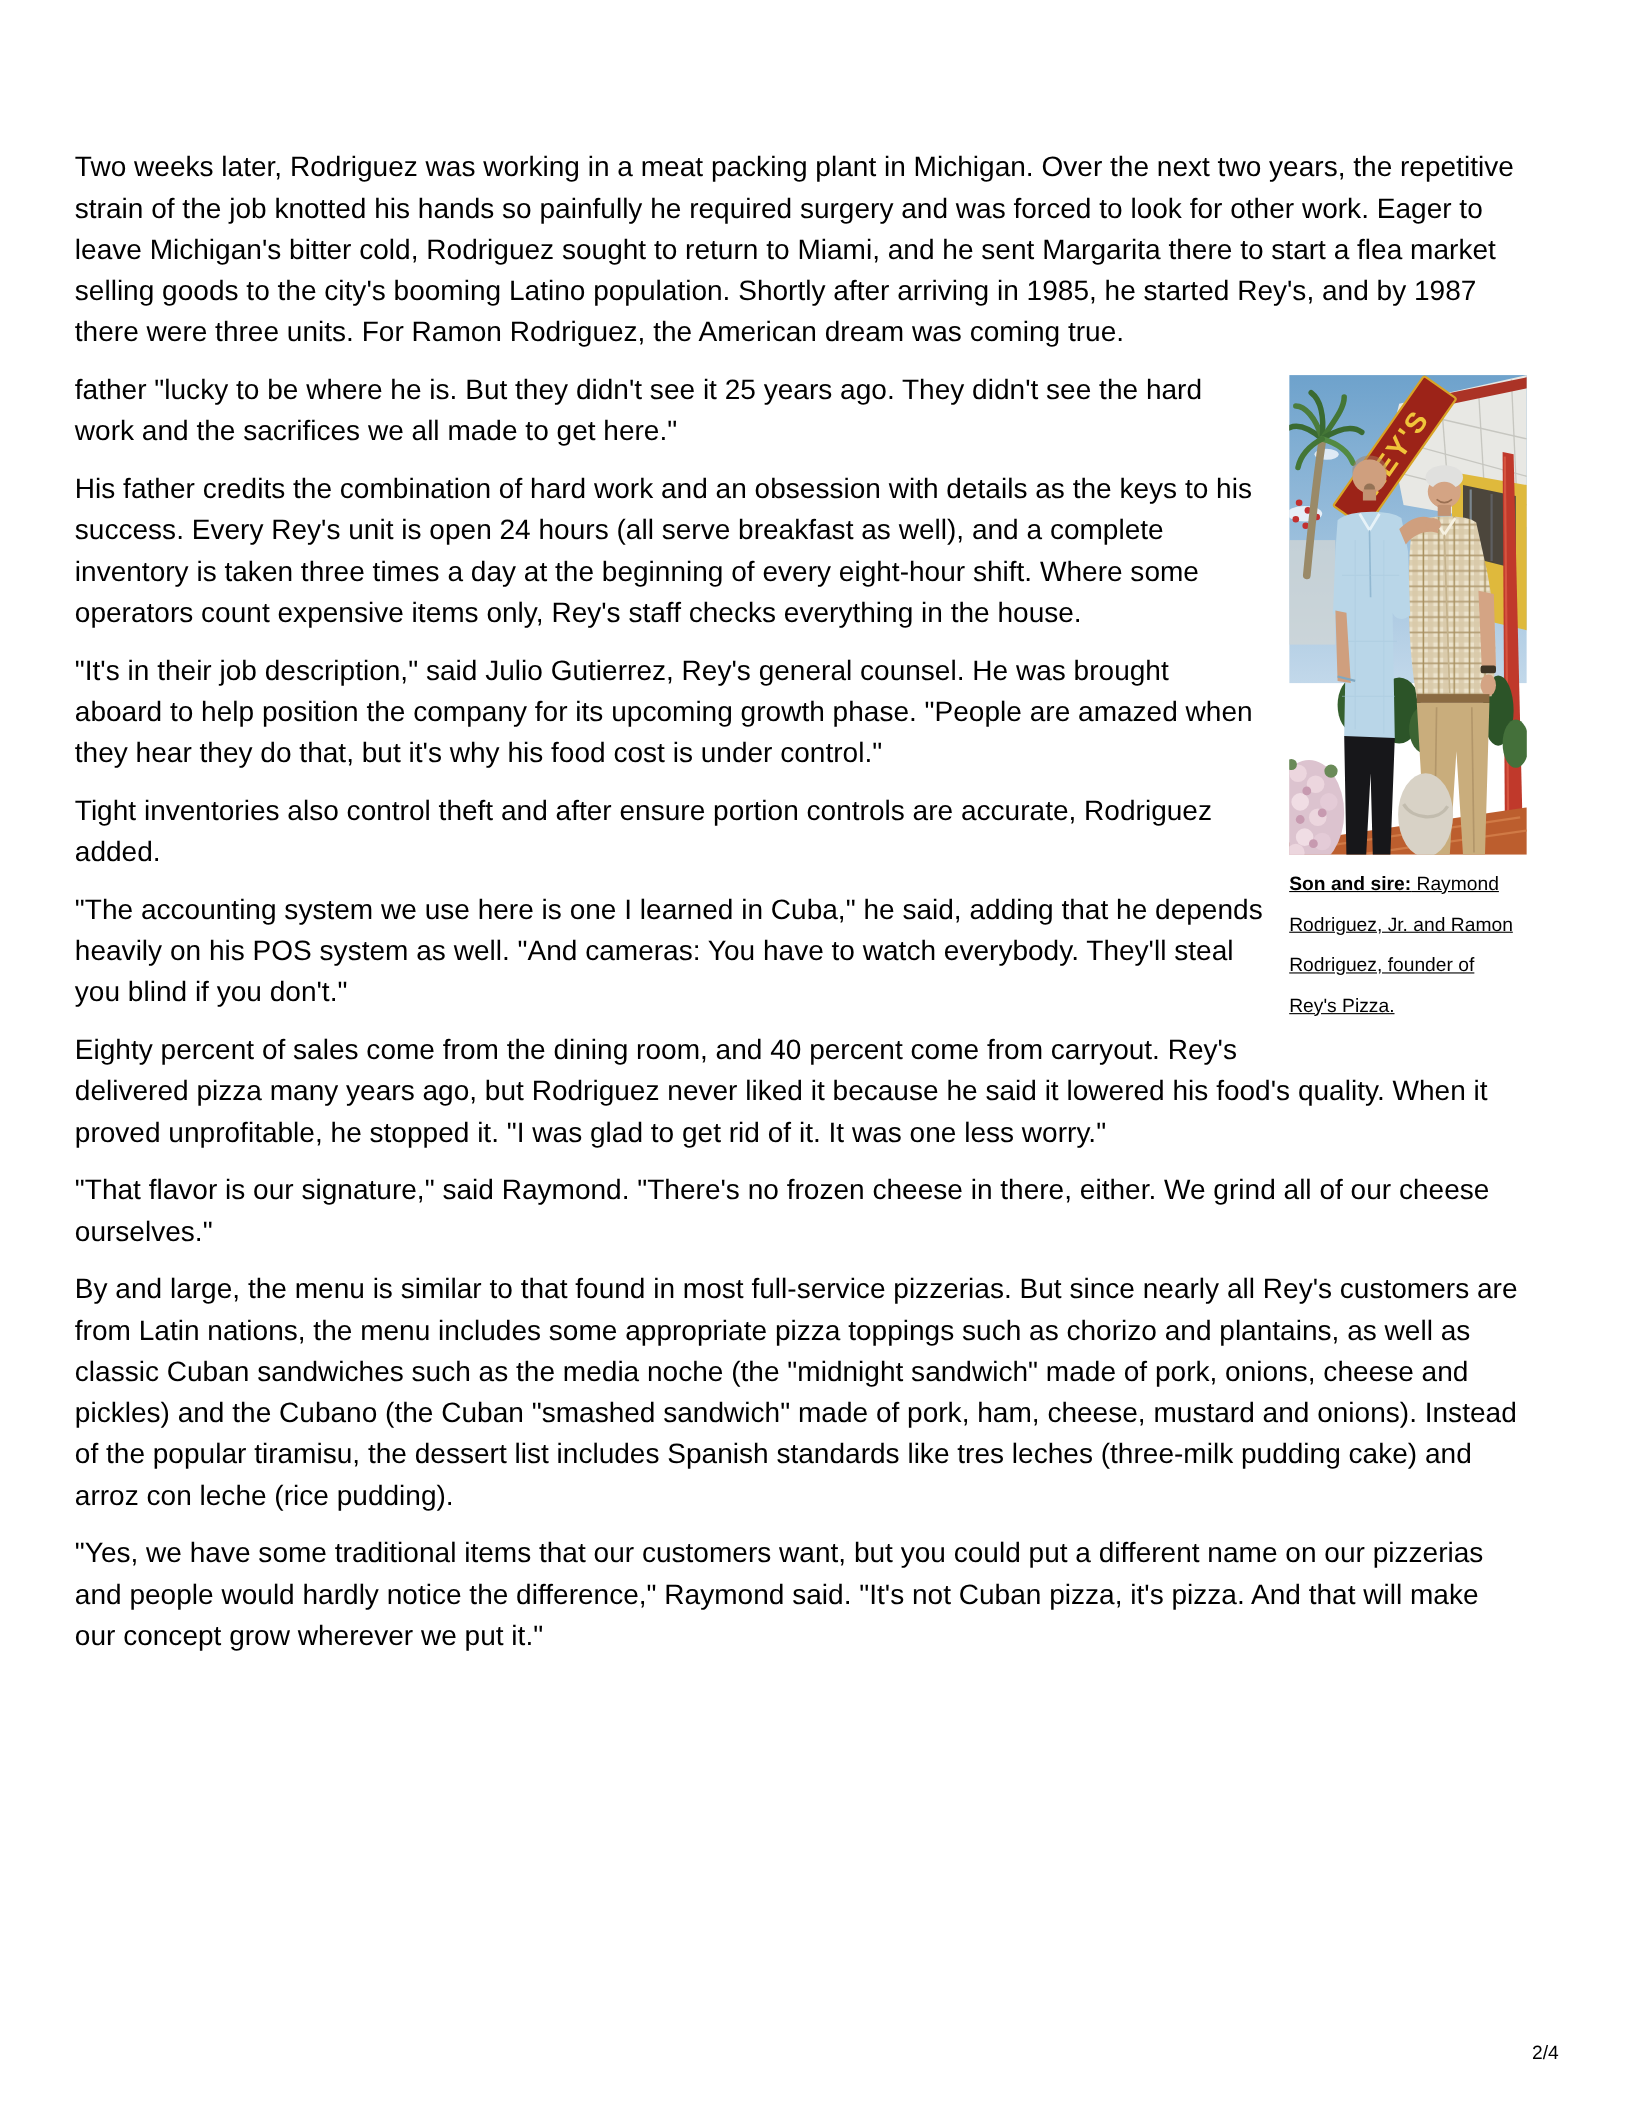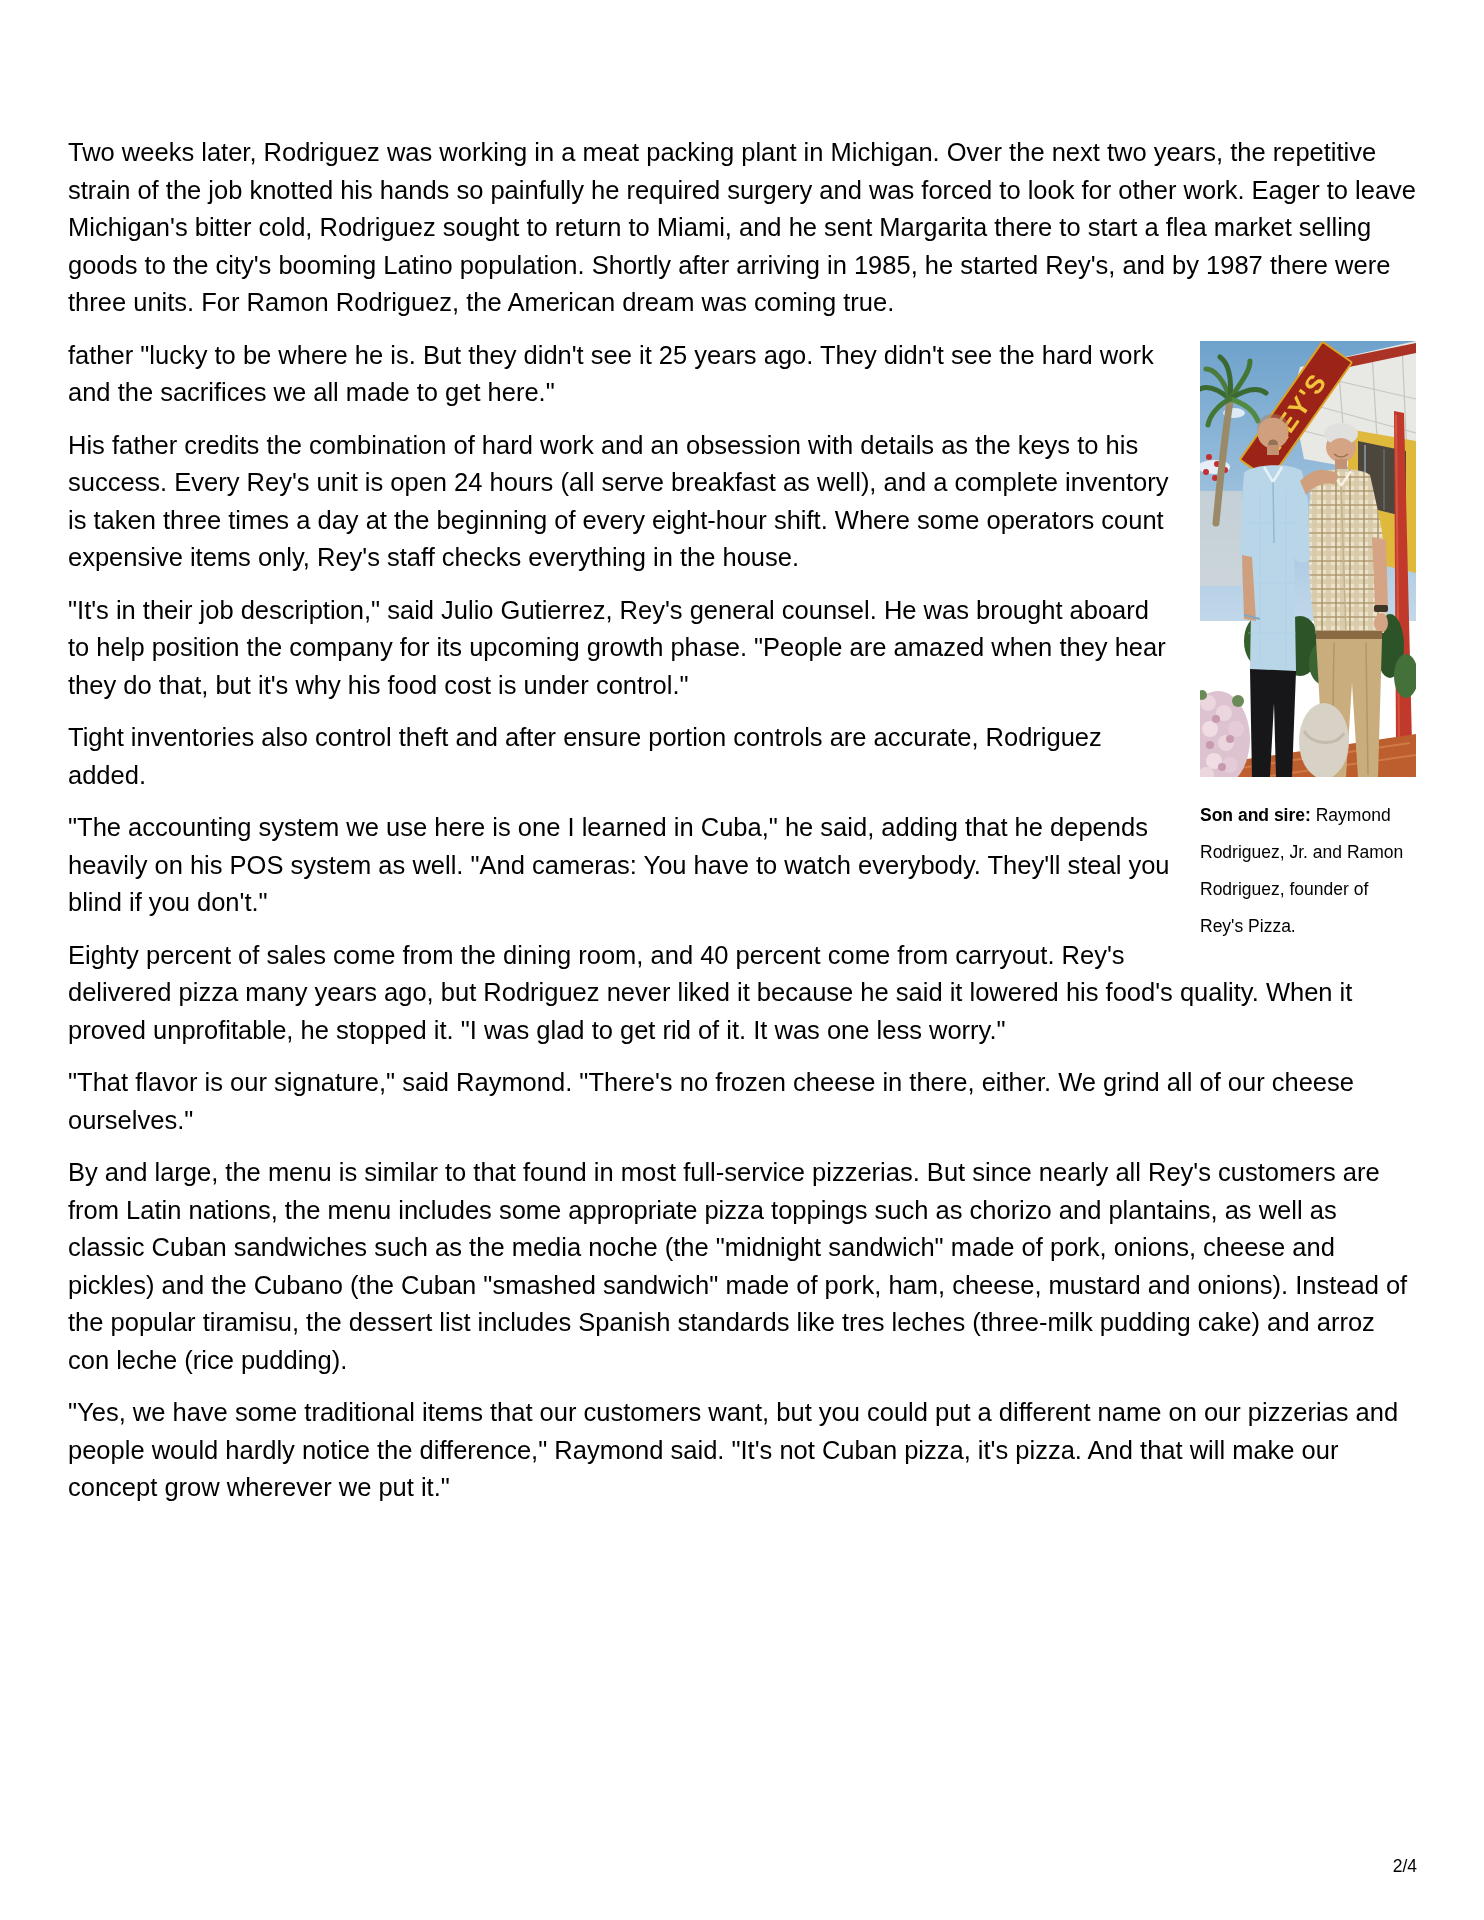--- a/index.html
+++ b/index.html
@@ -6,42 +6,43 @@
   html, body { background: #ffffff; }
   .page {
     position: relative;
     width: 1484px;
     height: 1920px;
     background: #ffffff;
     color: #000000;
     font-family: "Liberation Sans", sans-serif;
     overflow: hidden;
   }
-  article { padding: 119px 68px 0 68px; }
+  article { padding: 119px 96px 0 68px; }
   article p {
     font-size: 25.5px;
     line-height: 37.5px;
     margin: 15px 0;
   }
   article h2 {
     font-size: 25.5px;
     line-height: 37.5px;
     font-weight: bold;
     margin: 15px 0;
   }
   figure.photo-figure {
     float: right;
     width: 216px;
     margin: 4px 0 12px 24px;
   }
   .photo-svg { display: block; width: 216px; height: 436px; }
   figcaption.caption {
-    margin-top: 20px;
+    margin-top: 8px;
     font-size: 17.5px;
     line-height: 37px;
+    text-decoration: underline;
   }
   figcaption.caption strong { font-weight: bold; }
   .page-number {
     position: absolute;
     top: 1856px;
     right: 67px;
     font-size: 17.5px;
     line-height: 20px;
   }
   .sign-text-glyph {

